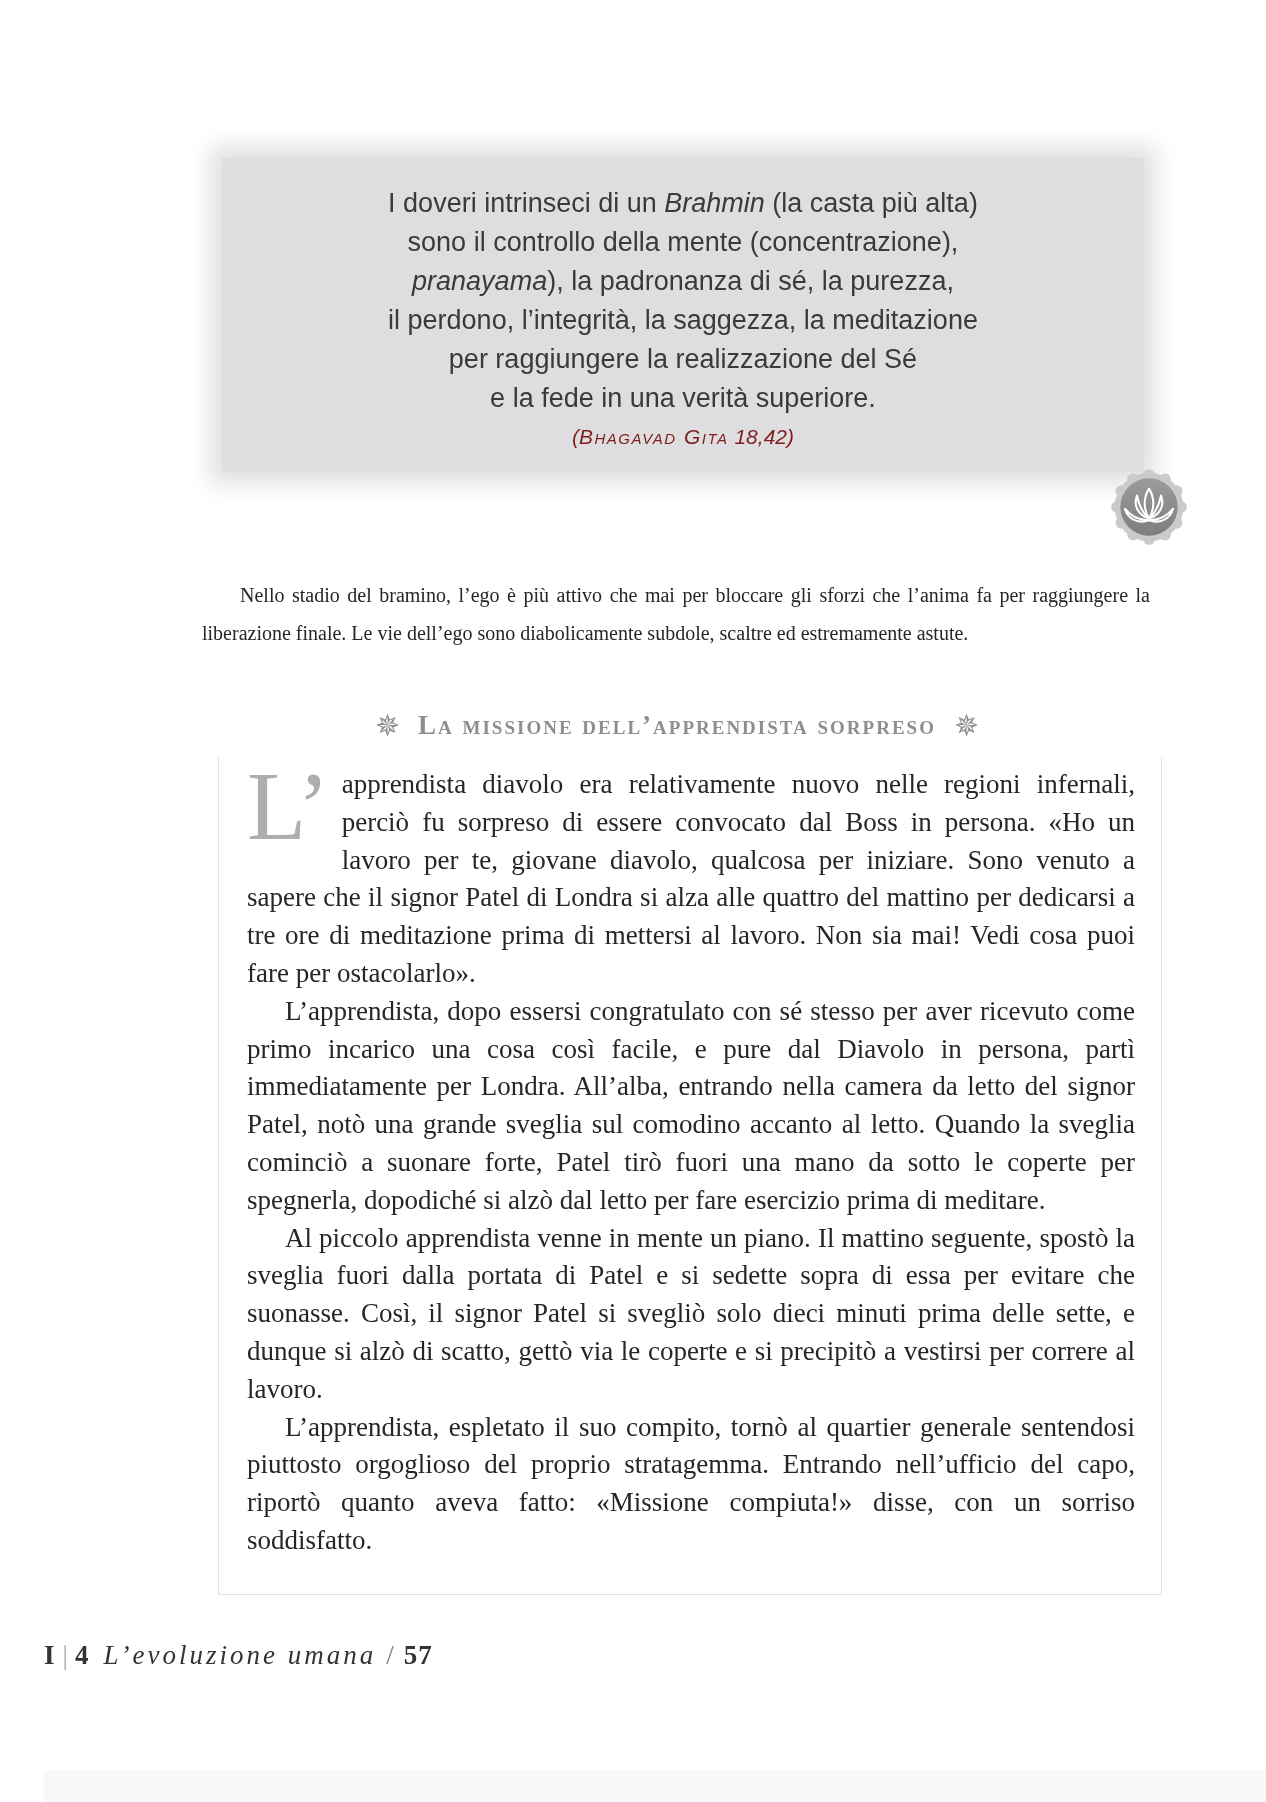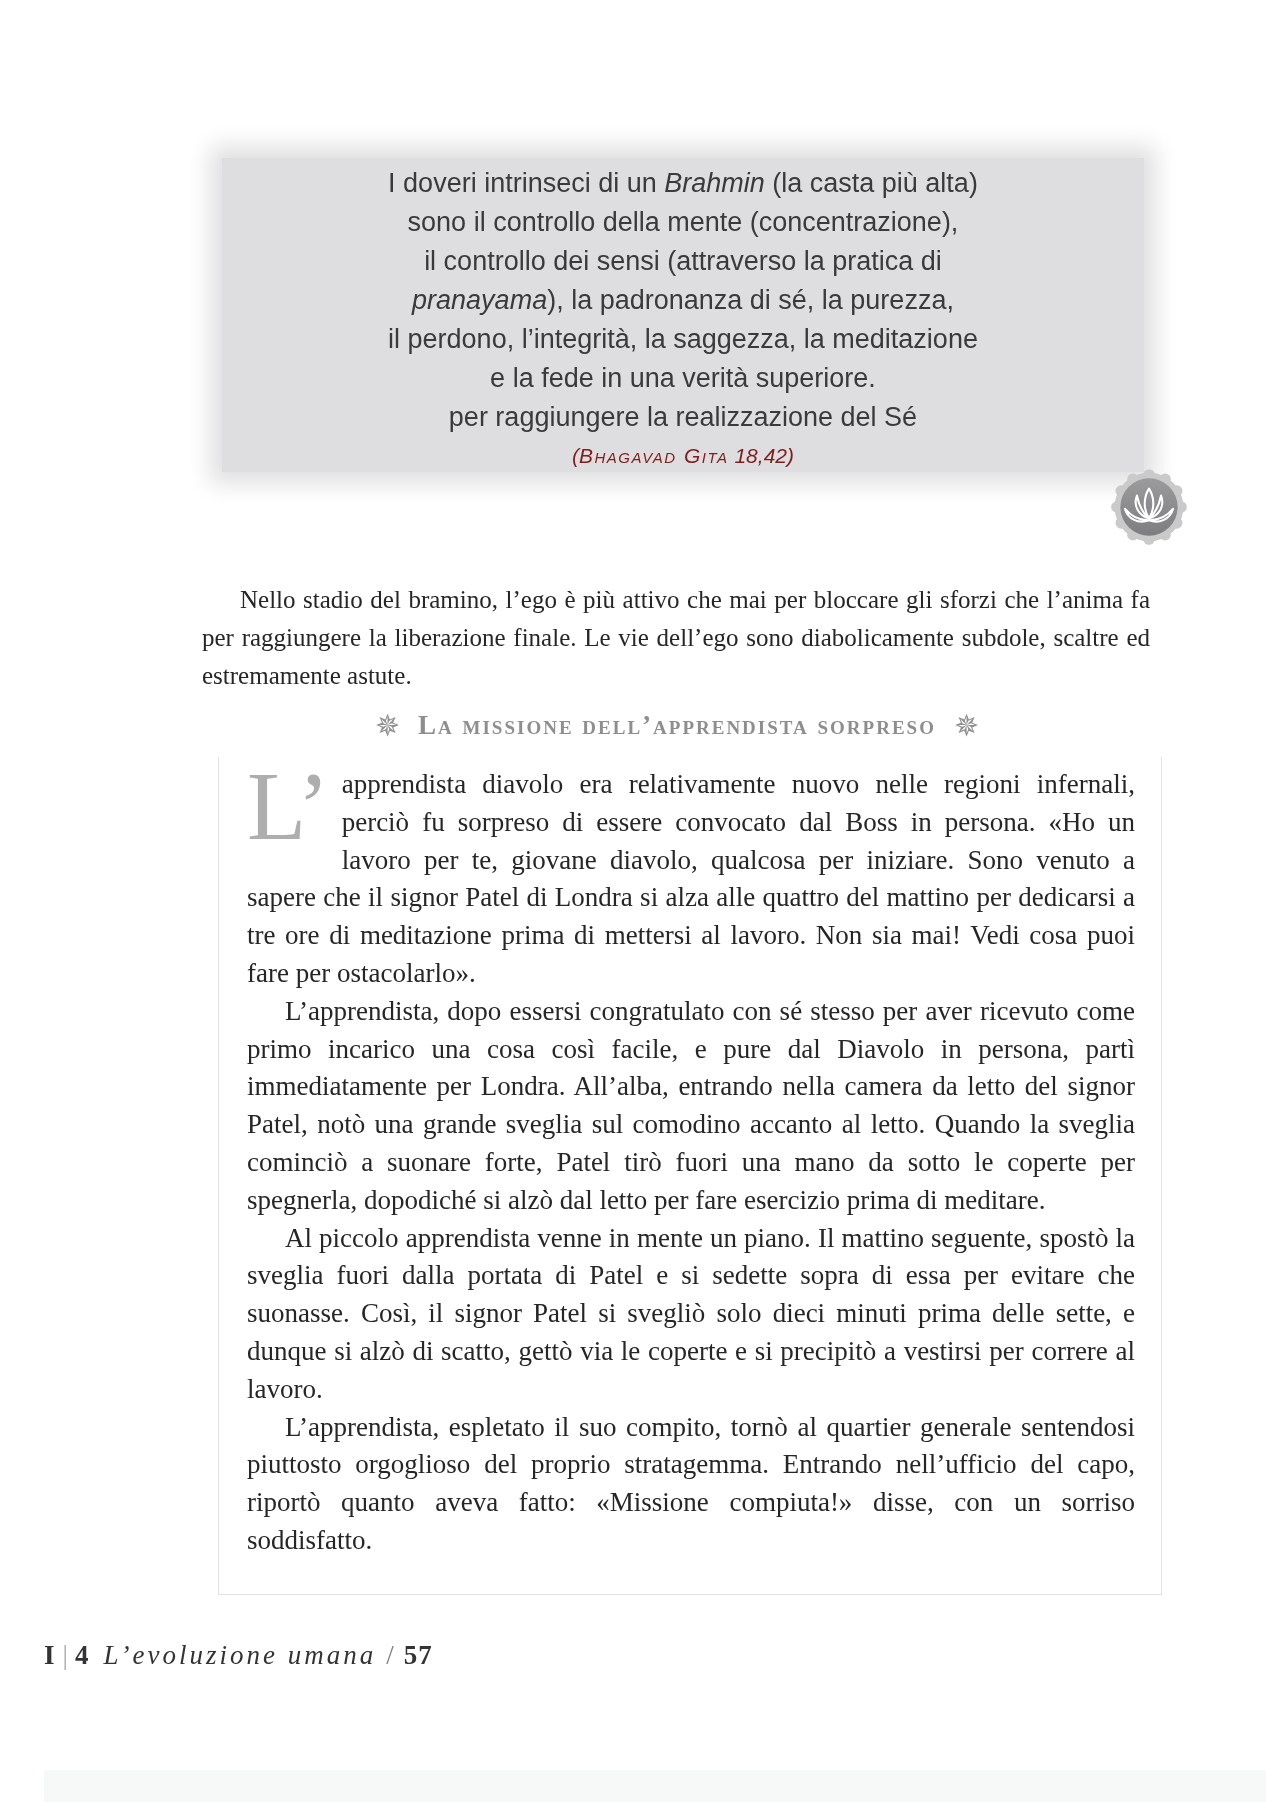--- a/index.html
+++ b/index.html
@@ -19,21 +19,21 @@
   .quote-line .i{font-style:italic;}
   .quote-attr{margin-top:7px;font-size:21px;color:#7f1d1d;font-style:italic;}
   .quote-attr .sc{font-variant:small-caps;letter-spacing:1.5px;}
 
   
   .lotus-badge{position:absolute;left:1066px;top:468px;width:78px;height:78px;}
 
   
   .intro-para{
     position:absolute;left:158px;top:556px;width:948px;
-    font-size:25px;line-height:38px;text-align:justify;text-indent:38px;color:#262626;
+    font-size:20px;line-height:38px;text-align:justify;text-indent:38px;color:#262626;
   }
 
   
   .section-heading{
     position:absolute;left:0;top:708px;width:100%;text-align:center;
     color:#8e8e8e;font-weight:bold;font-size:27px;letter-spacing:2px;
   }
   .section-heading .label{font-variant:small-caps;}
   .section-heading .star{
     font-weight:normal;font-size:30px;letter-spacing:0;color:#8f8f8f;
@@ -68,25 +68,24 @@
 </style>
 </head>
 <body>
 
 <div class="page">
 
   <div class="quote-block">
     <div>
         <div class="quote-line"><span>I doveri intrinseci di un </span><span class="i">Brahmin</span><span> (la casta più alta)</span></div>
         <div class="quote-line"><span>sono il controllo della mente (concentrazione),</span></div>
-        <div class="quote-line"><span>il controllo dei sensi (attraverso la pratica di</span></div>
         <div class="quote-line"><span class="i">pranayama</span><span>), la padronanza di sé, la purezza,</span></div>
         <div class="quote-line"><span>il perdono, l’integrità, la saggezza, la meditazione</span></div>
+        <div class="quote-line"><span>per raggiungere la realizzazione del Sé</span></div>
         <div class="quote-line"><span>e la fede in una verità superiore.</span></div>
-        <div class="quote-line"><span>per raggiungere la realizzazione del Sé</span></div>
       </div>
     <div class="quote-attr"><span>(</span><span class="sc">Bhagavad Gita</span><span> 18,42)</span></div>
   </div>
 
   <div class="lotus-badge">
     <svg viewBox="0 0 68 68" width="78" height="78" aria-hidden="true">
       <defs>
         <linearGradient id="medgrad" x1="0" y1="0" x2="0" y2="1">
           <stop offset="0" stop-color="#9b9b9e"></stop>
           <stop offset="1" stop-color="#7e7e81"></stop>

